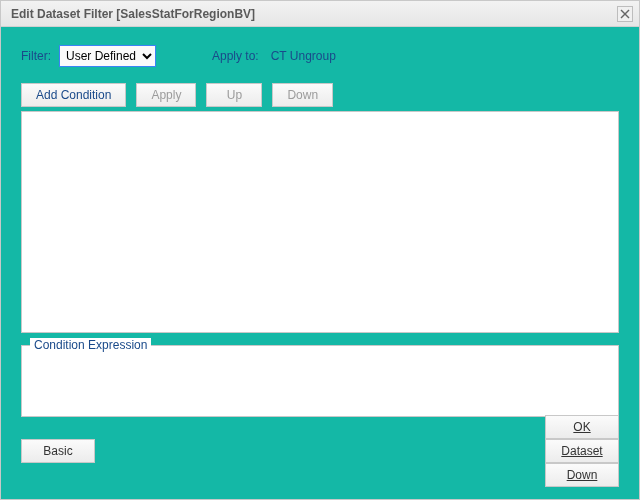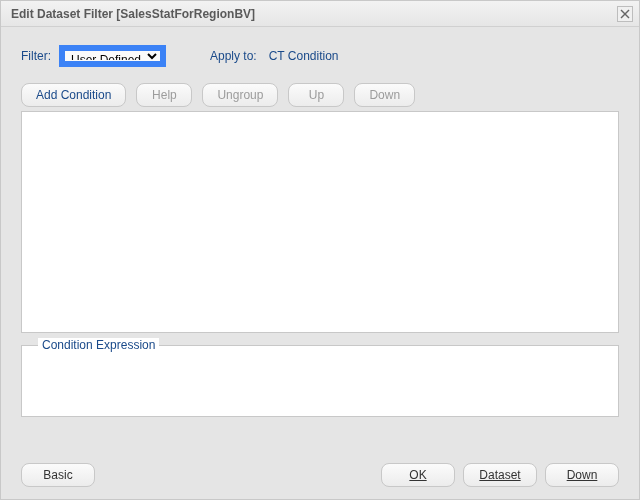--- a/index.html
+++ b/index.html
@@ -8,21 +8,21 @@
     font-family: Arial, sans-serif;
     font-size: 12px;
     background: #fff;
     color: #333;
   }
   .dialog {
     width: 640px;
     height: 500px;
     border: 1px solid #c8c8c8;
     position: relative;
-    background: #e5e5e5;
+    background: #14b8a6;
   }
   .titlebar {
     height: 26px;
     background: linear-gradient(to bottom, #f2f2f2, #e6e6e6);
     border-bottom: 1px solid #d0d0d0;
     display: flex;
     align-items: center;
     padding: 0 6px 0 10px;
     justify-content: space-between;
   }
@@ -52,26 +52,26 @@
     align-items: center;
     gap: 8px;
     margin-bottom: 16px;
   }
   .filter-label, .apply-label {
     color: #1a4a8a;
   }
   .filter-select {
     font-size: 12px;
     padding: 1px 2px;
-    border: 6px solid #3b82f6;
+    border: 1px solid #3b82f6;
     background: #fafafa;
     height: 22px;
   }
   .apply-label {
-    margin-left: 36px;
+    margin-left: 48px;
   }
   .apply-value {
     color: #1a4a8a;
     margin-left: 4px;
   }
   .toolbar {
     display: flex;
     gap: 10px;
     margin-bottom: 4px;
   }
@@ -79,21 +79,21 @@
     border: 1px solid #c8c8c8;
     background: linear-gradient(to bottom, #fbfbfb, #ececec);
     height: 24px;
     padding: 0 14px;
     font-size: 12px;
     color: #333;
     display: inline-flex;
     align-items: center;
     justify-content: center;
     cursor: pointer;
-    border-radius: 8px;
+    border-radius: 0;
     min-width: 56px;
   }
   .btn.primaryish {
     color: #1a4a8a;
   }
   .btn.disabled {
     color: #9c9c9c;
     cursor: default;
   }
   .conditions-panel {
@@ -104,39 +104,39 @@
   }
   .fieldset {
     border: 1px solid #c8c8c8;
     position: relative;
     height: 72px;
     background: #fff;
   }
   .fieldset-legend {
     position: absolute;
     top: -8px;
-    left: 16px;
+    left: 8px;
     background: #fff;
     padding: 0 4px;
     color: #1a4a8a;
     font-size: 12px;
   }
   .footer {
     position: absolute;
     bottom: 12px;
     left: 20px;
     right: 20px;
     display: flex;
     align-items: center;
     text-decoration: underline;
   }
   .footer-right {
     margin-left: auto;
     display: flex;
-    gap: 8px;
+    flex-direction: column;
   }
   .footer .btn {
     min-width: 74px;
   }
   .footer-left .btn {
     min-width: 74px;
   }
 </style>
 </head>
 <body>
@@ -154,27 +154,26 @@
   </div>
 
   <div class="body">
 
     <div class="filter-row">
       <span class="filter-label">Filter:</span>
       <select class="filter-select">
         <option>User Defined</option>
       </select>
       <span class="apply-label">Apply to:</span>
-      <span class="apply-value">CT Condition</span>
+      <span class="apply-value">CT Ungroup</span>
     </div>
 
     <div class="toolbar">
       <div class="btn primaryish">Add Condition</div>
-      <div class="btn disabled">Help</div>
-      <div class="btn disabled">Ungroup</div>
+      <div class="btn disabled">Apply</div>
       <div class="btn disabled">Up</div>
       <div class="btn disabled">Down</div>
     </div>
 
     <div class="conditions-panel"></div>
 
     <div class="fieldset">
       <span class="fieldset-legend">Condition Expression</span>
     </div>
 

